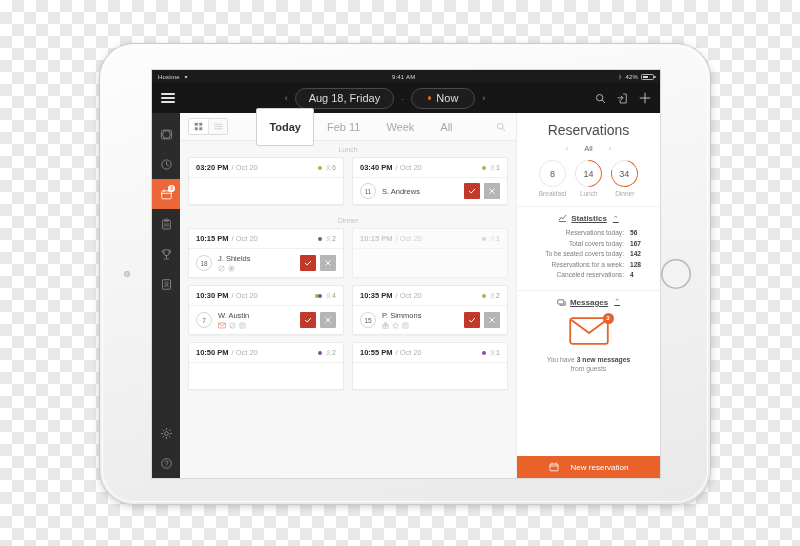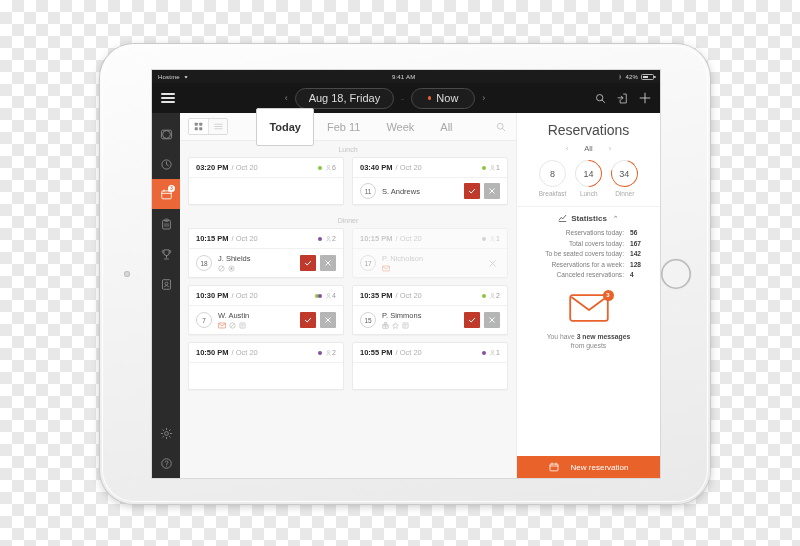--- a/index.html
+++ b/index.html
@@ -183,20 +183,21 @@
   .circ.p40 { border-color:#e6e6e6; border-right-color:#e8622a; border-bottom-color:#e8622a; transform:rotate(-45deg);}
   .circ.p40 span { transform:rotate(45deg); display:block;}
   .circ.p70 { border-color:#e8622a; border-top-color:#e6e6e6; transform:rotate(-30deg);}
   .circ.p70 span { transform:rotate(30deg); display:block;}
   .circ-lbl { font-size:6.5px; color:#a9a9a9; }
 
   .sec-head {
     display:flex; align-items:center; justify-content:center; gap:4px;
     font-size:8px; color:#4a4a4a; padding: 7px 0 6px; border-top:1px solid #f1f1f1;
     font-weight:bold;
+    text-decoration:underline;
   }
   .sec-head .chev { color:#9a9a9a; font-size:7px; margin-left:2px;}
   .stats { padding: 0 8px 8px; }
   .stat-line { display:flex; font-size:6.6px; color:#7d7d7d; margin-bottom:3.5px; }
   .stat-lbl { flex:1; text-align:right; padding-right:6px; white-space:nowrap;}
   .stat-val { width:22px; text-align:left; color:#3c3c3c; font-weight:bold;}
 
   .msg-box { text-align:center; padding: 2px 10px 8px; }
   .env-wrap { position:relative; display:inline-block; margin: 2px 0 6px; }
   .env-badge {
@@ -474,39 +475,20 @@
                   <span class="status-dot" style="background:#b9b9b9"></span>
                   <span class="party">
                     <svg width="5" height="6" viewBox="0 0 8 10">
                       <circle cx="4" cy="2.6" r="2" stroke="#c2c2c2" stroke-width="0.9" fill="none"></circle>
                       <path d="M0.9 9.2 a3.1 3.1 0 0 1 6.2 0" stroke="#c2c2c2" stroke-width="0.9" fill="none"></path>
                     </svg>
                     <span>1</span>
                   </span>
                 </span>
               </div>
-              <div class="card-body">
-                <div class="tablenum">17</div>
-                <div class="guest">
-                  <div class="gname" style="color:#b0b0b0">P. Nicholson</div>
-                  <div class="gicons">
-                    <svg width="8" height="7" viewBox="0 0 12 9">
-                      <rect x="0.6" y="0.8" width="10.8" height="7.4" rx="0.8" stroke="#e8825a" stroke-width="1" fill="none"></rect>
-                      <path d="M0.9 1.3 L6 5.2 L11.1 1.3" stroke="#e8825a" stroke-width="1" fill="none"></path>
-                    </svg>
-                  </div>
-                </div>
-                <div class="actions">
-                  <div class="act plain">
-                    <svg width="9" height="9" viewBox="0 0 12 12">
-                      <path d="M2.2 2.2 L9.8 9.8 M9.8 2.2 L2.2 9.8" stroke="#b5b5b5" stroke-width="1.2" stroke-linecap="round"></path>
-                    </svg>
-                  </div>
-                </div>
-              </div>
             </div>
           </div>
 
           <div class="res-row">
             <div class="card">
               <div class="card-head">
                 <span class="ctime">10:30 PM</span>
                 <span class="cdate">/ Oct 20</span>
                 <span class="chead-right">
                   <span class="status-dot double"></span>
@@ -695,20 +677,28 @@
           <div class="stat-line">
             <span class="stat-lbl">Reservations for a week:</span>
             <span class="stat-val">128</span>
           </div>
           <div class="stat-line">
             <span class="stat-lbl">Canceled reservations:</span>
             <span class="stat-val">4</span>
           </div>
         </div>
 
+        <div class="sec-head">
+          <svg width="9" height="9" viewBox="0 0 12 12">
+            <rect x="1" y="2.4" width="8" height="5.6" rx="0.8" stroke="#4a4a4a" stroke-width="1" fill="none"></rect>
+            <path d="M3.4 9.6 H11 V4.4" stroke="#4a4a4a" stroke-width="1" fill="none"></path>
+          </svg>
+          <span>Messages</span>
+          <span class="chev">⌃</span>
+        </div>
         <div class="msg-box">
           <div class="env-wrap">
             <svg width="40" height="28" viewBox="0 0 40 28">
               <rect x="1.2" y="1.2" width="37.6" height="25.6" rx="2.4" stroke="#e8622a" stroke-width="1.8" fill="none"></rect>
               <path d="M2.4 3 L20 16 L37.6 3" stroke="#e8622a" stroke-width="1.8" fill="none" stroke-linejoin="round"></path>
             </svg>
             <span class="env-badge">3</span>
           </div>
           <div class="msg-text">
             <span>You have </span><b>3 new messages</b><br>

